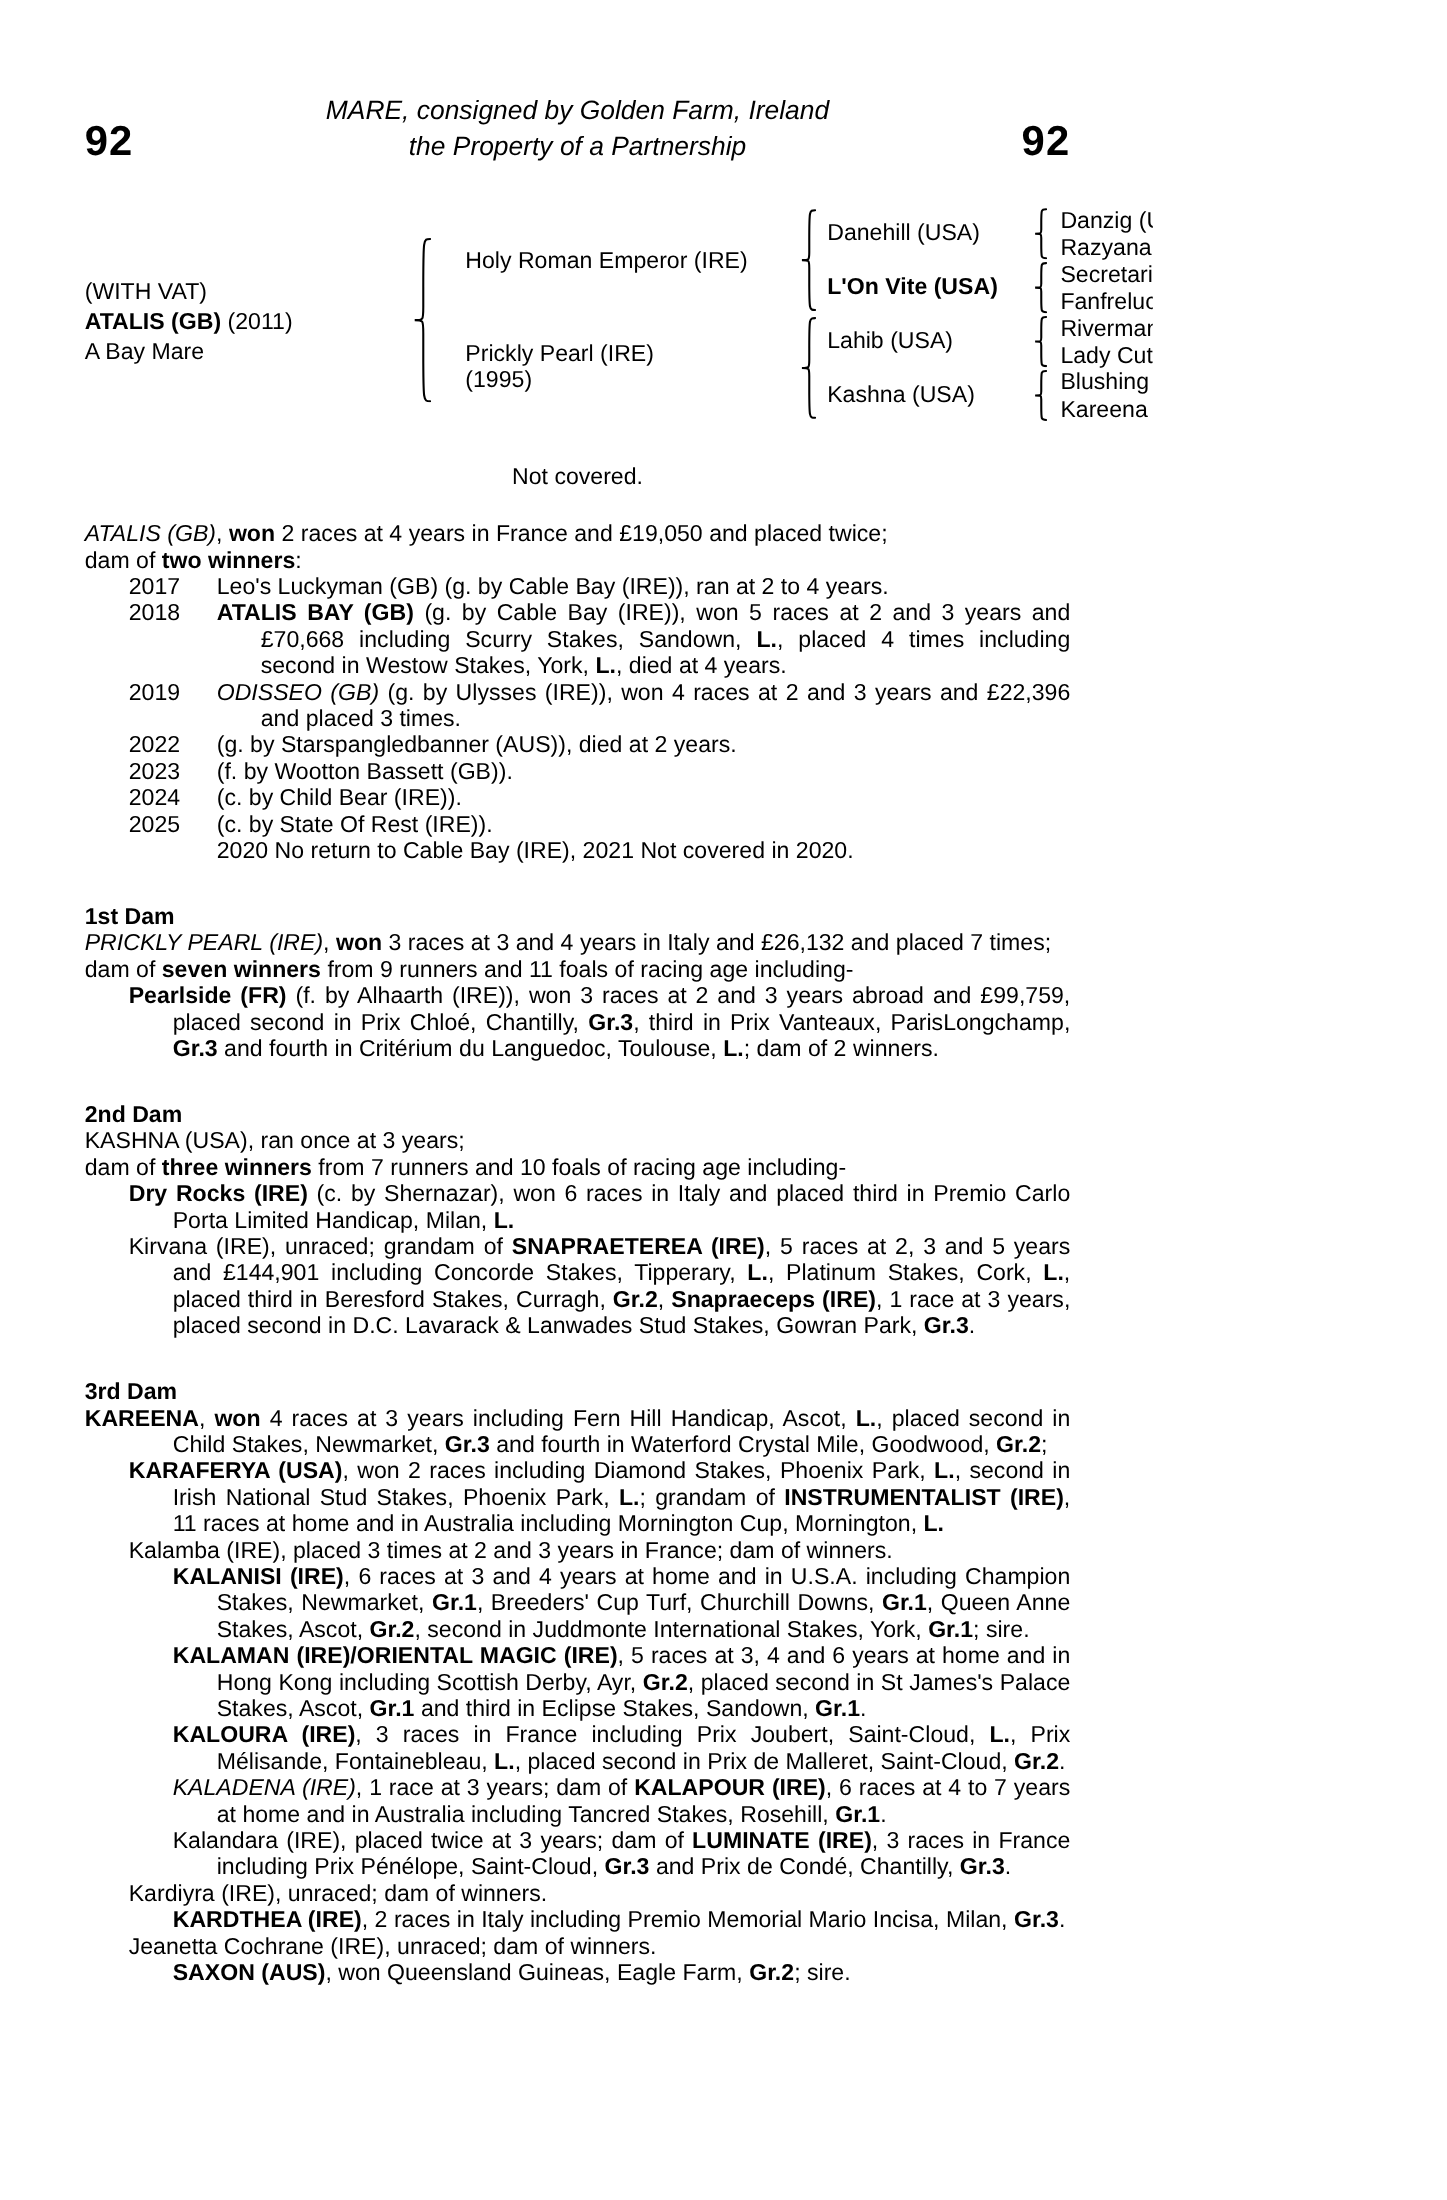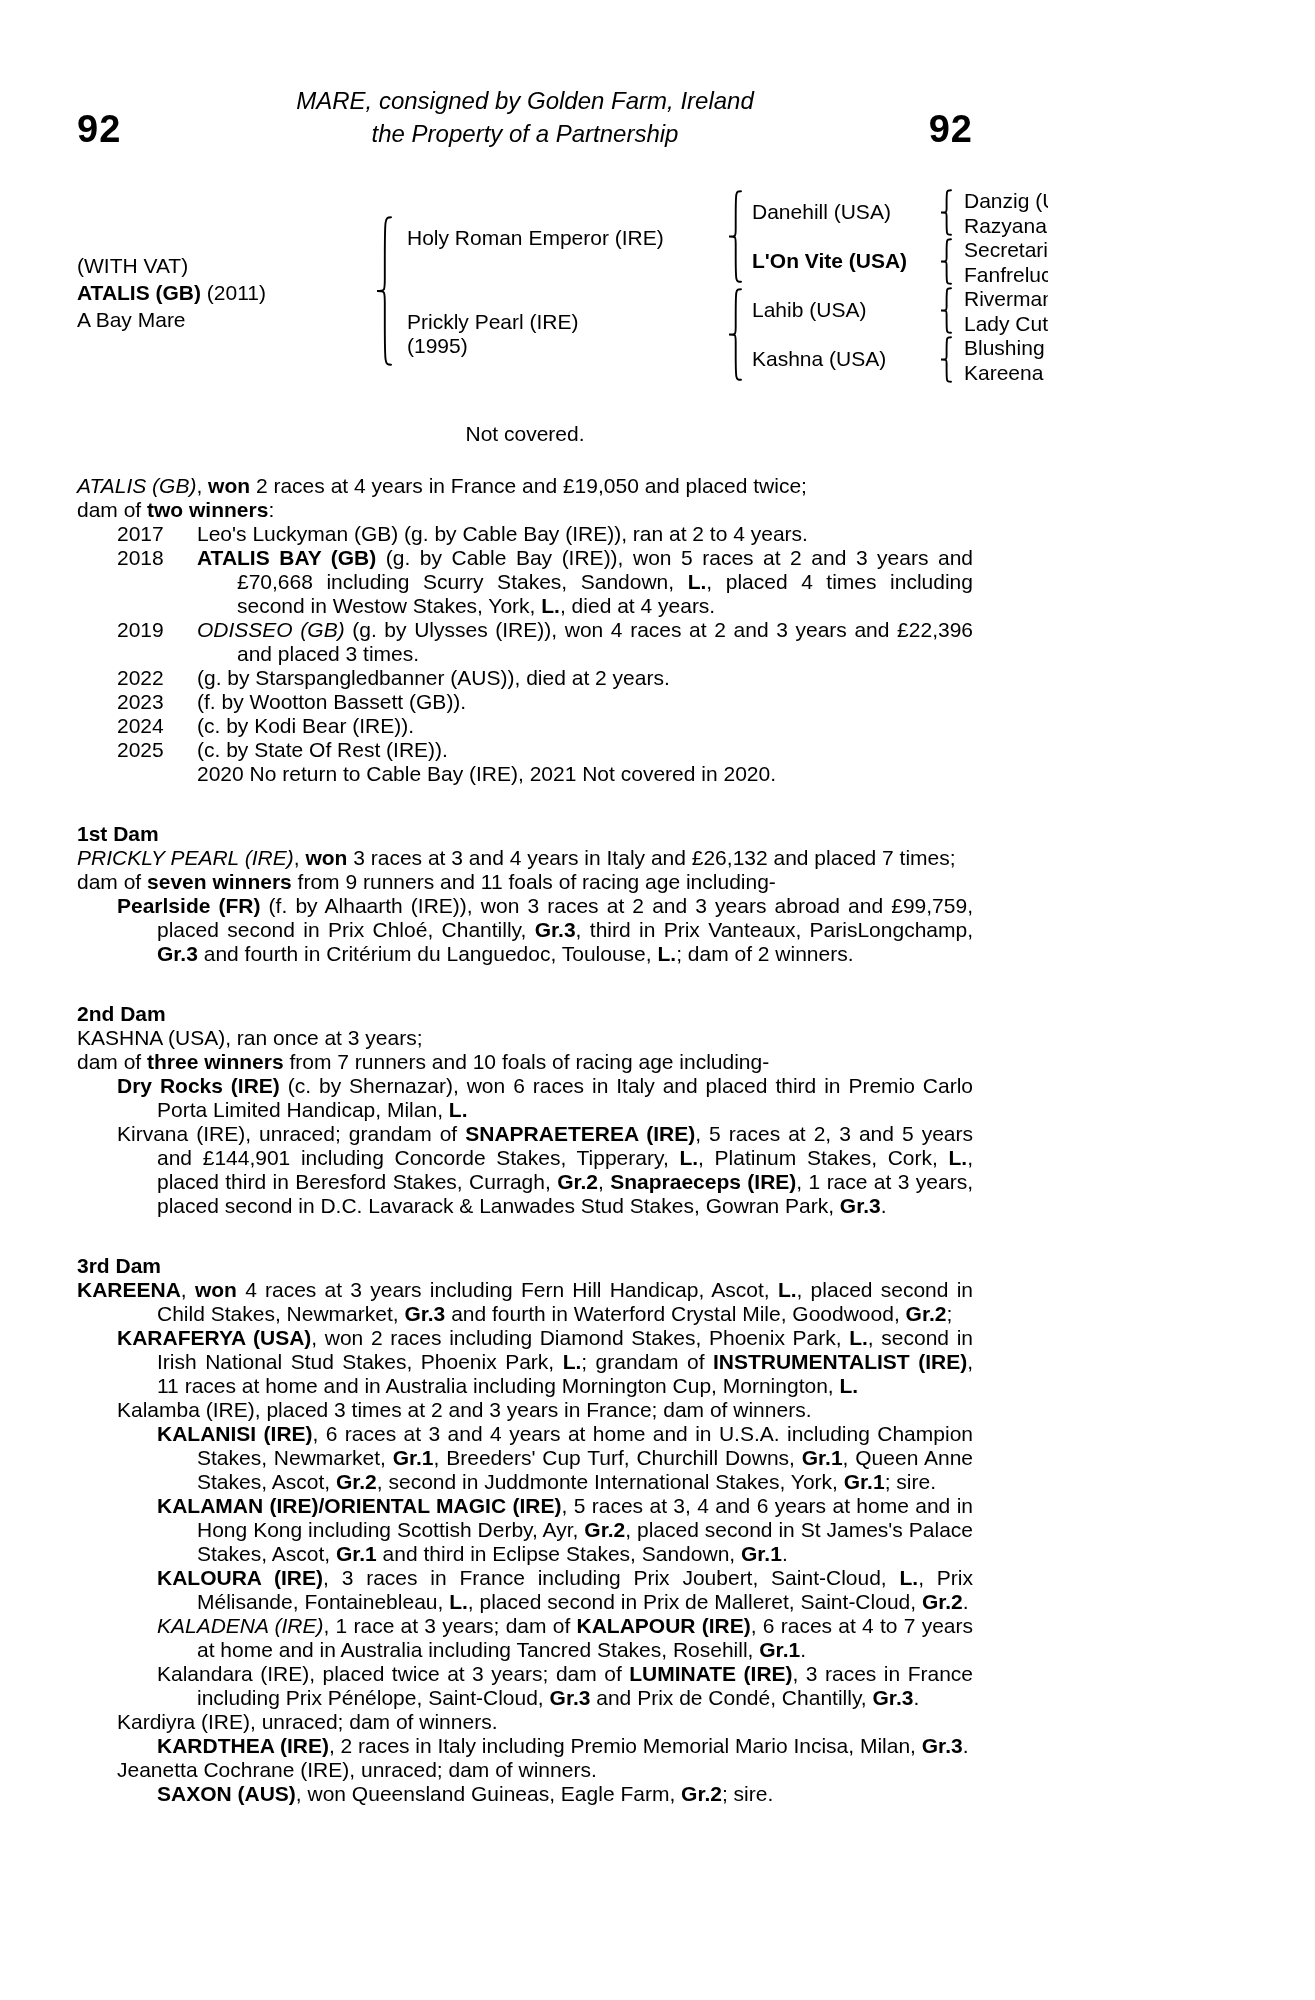--- a/index.html
+++ b/index.html
@@ -19,21 +19,21 @@
   .header{position:relative;height:86px;}
   .header-line1,.header-line2{text-align:center;font-style:italic;font-size:24px;line-height:26px;}
   .header-line2{margin-top:7px;}
   .lot{position:absolute;top:22px;font-size:38px;line-height:38px;font-weight:bold;letter-spacing:1px;}
   .lot-left{left:0;}
   .lot-right{right:0;}
   
   .ped{position:relative;height:200px;margin-top:14px;font-size:21px;}
   .ped-col1{position:absolute;left:0;top:64px;line-height:27px;white-space:nowrap;}
   .ped-subject-name{font-weight:bold;}
-  .ped-g1-entry{position:absolute;left:330px;line-height:24px;white-space:nowrap;}
+  .ped-g1-entry{position:absolute;left:346px;line-height:24px;white-space:nowrap;}
   .ped-g2-entry{position:absolute;left:675px;line-height:24px;white-space:nowrap;}
   .ped-g3{position:absolute;left:887px;top:1px;line-height:24.5px;white-space:nowrap;}
   .brace{position:absolute;}
   .brace svg{display:block;}
   
   .covering{text-align:center;font-weight:normal;font-size:21px;margin-top:34px;}
   .record{margin-top:28px;}
   .para{text-align:justify;}
   .p0,.l0{padding-left:80px;text-indent:-80px;}
   .l1{padding-left:80px;text-indent:-40px;}
@@ -151,21 +151,21 @@
   <div class="covering">Not covered.</div>
 
   <div class="record" id="record">
       <div class="para p0"><span class="ri">ATALIS (GB)</span><span>, </span><span class="rb">won</span><span> 2 races at 4 years in France and £19,050 and placed twice;</span></div>
       <div class="para p0"><span>dam of </span><span class="rb">two winners</span><span>:</span></div>
       <div class="para produce-row"><span class="produce-year">2017</span><span>Leo's Luckyman (GB) (g. by Cable Bay (IRE)), ran at 2 to 4 years.</span></div>
       <div class="para produce-row"><span class="produce-year">2018</span><span class="rb">ATALIS BAY (GB)</span><span> (g. by Cable Bay (IRE)), won 5 races at 2 and 3 years and £70,668 including Scurry Stakes, Sandown, </span><span class="rb">L.</span><span>, placed 4 times including second in Westow Stakes, York, </span><span class="rb">L.</span><span>, died at 4 years.</span></div>
       <div class="para produce-row"><span class="produce-year">2019</span><span class="ri">ODISSEO (GB)</span><span> (g. by Ulysses (IRE)), won 4 races at 2 and 3 years and £22,396 and placed 3 times.</span></div>
       <div class="para produce-row"><span class="produce-year">2022</span><span>(g. by Starspangledbanner (AUS)), died at 2 years.</span></div>
       <div class="para produce-row"><span class="produce-year">2023</span><span>(f. by Wootton Bassett (GB)).</span></div>
-      <div class="para produce-row"><span class="produce-year">2024</span><span>(c. by Kodi Bear (IRE)).</span></div>
+      <div class="para produce-row"><span class="produce-year">2024</span><span>(c. by Child Bear (IRE)).</span></div>
       <div class="para produce-row"><span class="produce-year">2025</span><span>(c. by State Of Rest (IRE)).</span></div>
       <div class="para produce-row"><span>2020 No return to Cable Bay (IRE), 2021 Not covered in 2020.</span></div>
       <div class="section">
         <div class="section-heading">1st Dam</div>
         <div class="para l0"><span class="ri">PRICKLY PEARL (IRE)</span><span>, </span><span class="rb">won</span><span> 3 races at 3 and 4 years in Italy and £26,132 and placed 7 times;</span></div>
         <div class="para l0"><span>dam of </span><span class="rb">seven winners</span><span> from 9 runners and 11 foals of racing age including-</span></div>
         <div class="para l1"><span class="rb">Pearlside (FR)</span><span> (f. by Alhaarth (IRE)), won 3 races at 2 and 3 years abroad and £99,759, placed second in Prix Chloé, Chantilly, </span><span class="rb">Gr.3</span><span>, third in Prix Vanteaux, ParisLongchamp, </span><span class="rb">Gr.3</span><span> and fourth in Critérium du Languedoc, Toulouse, </span><span class="rb">L.</span><span>; dam of 2 winners.</span></div>
       </div>
       <div class="section">
         <div class="section-heading">2nd Dam</div>

